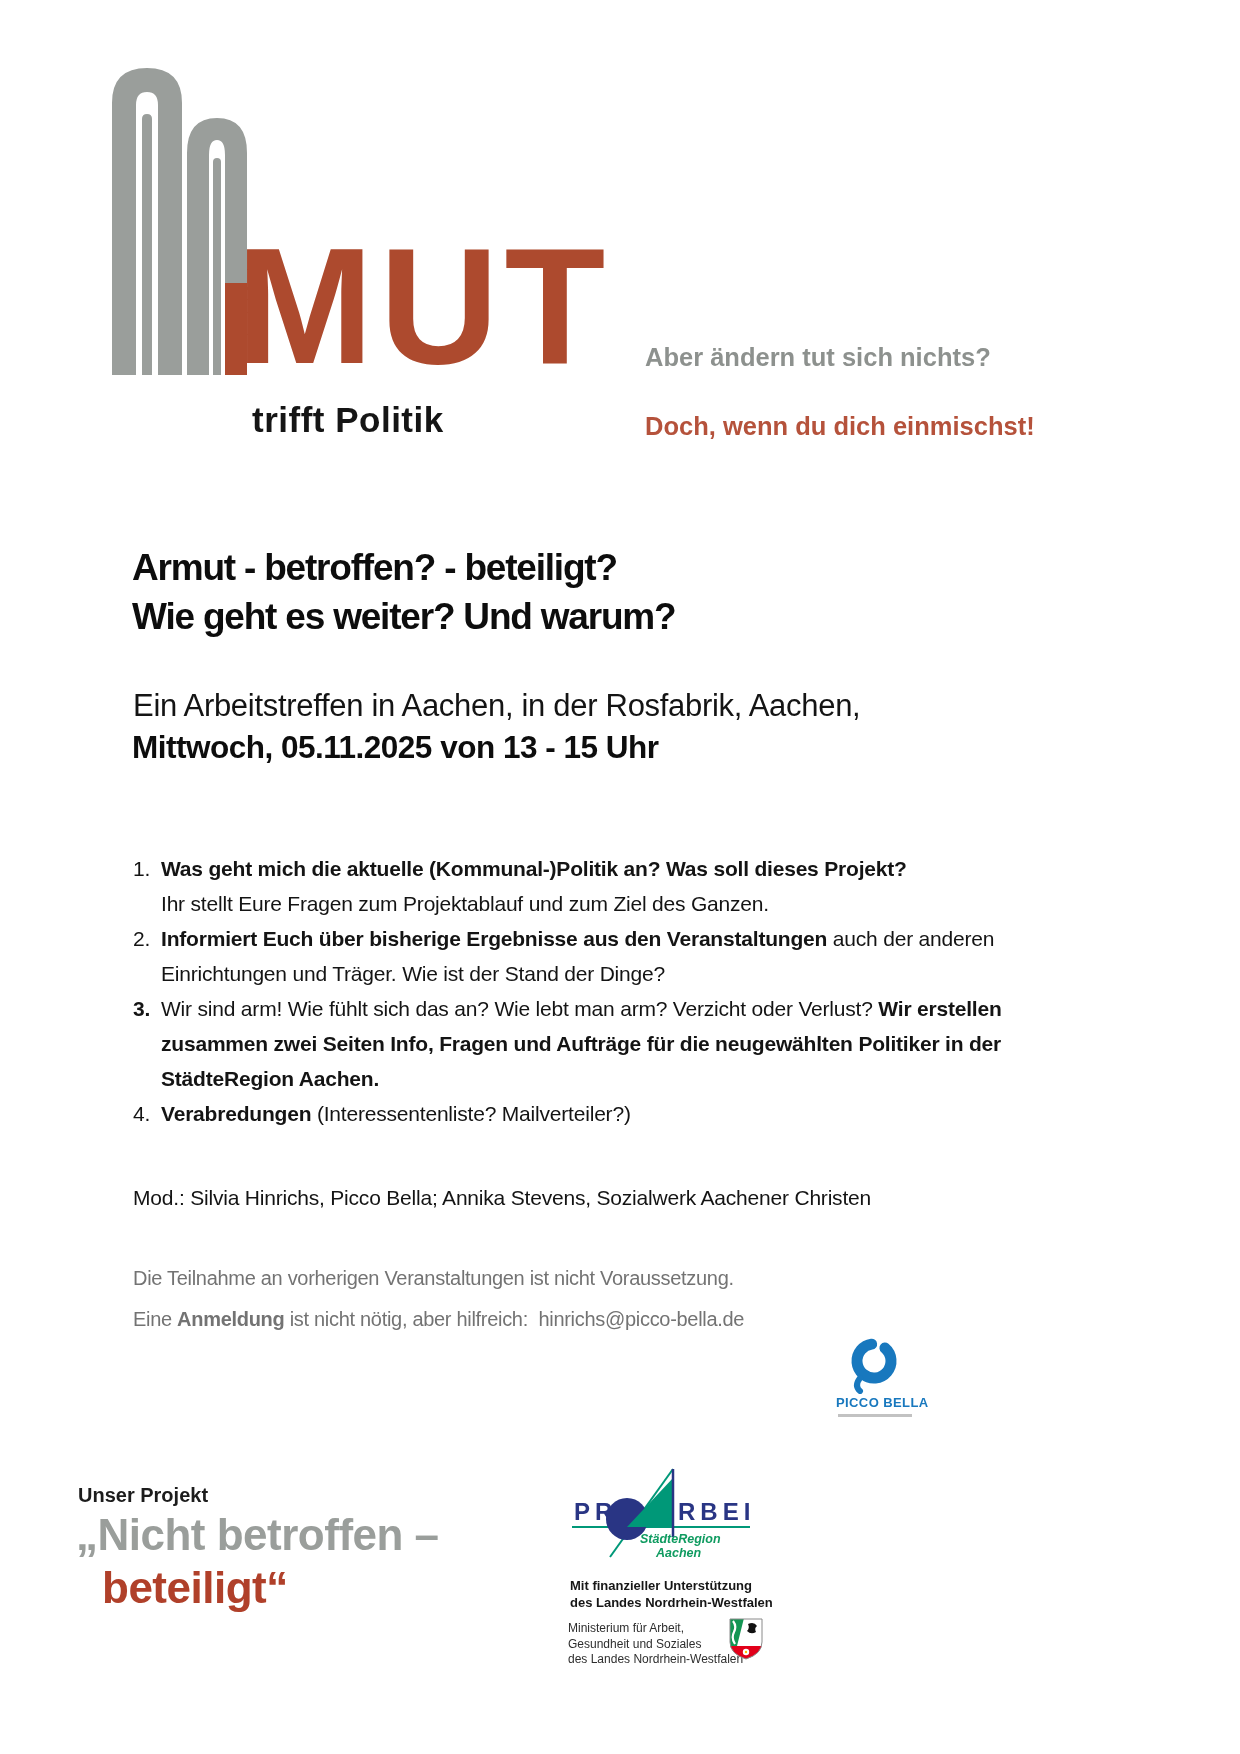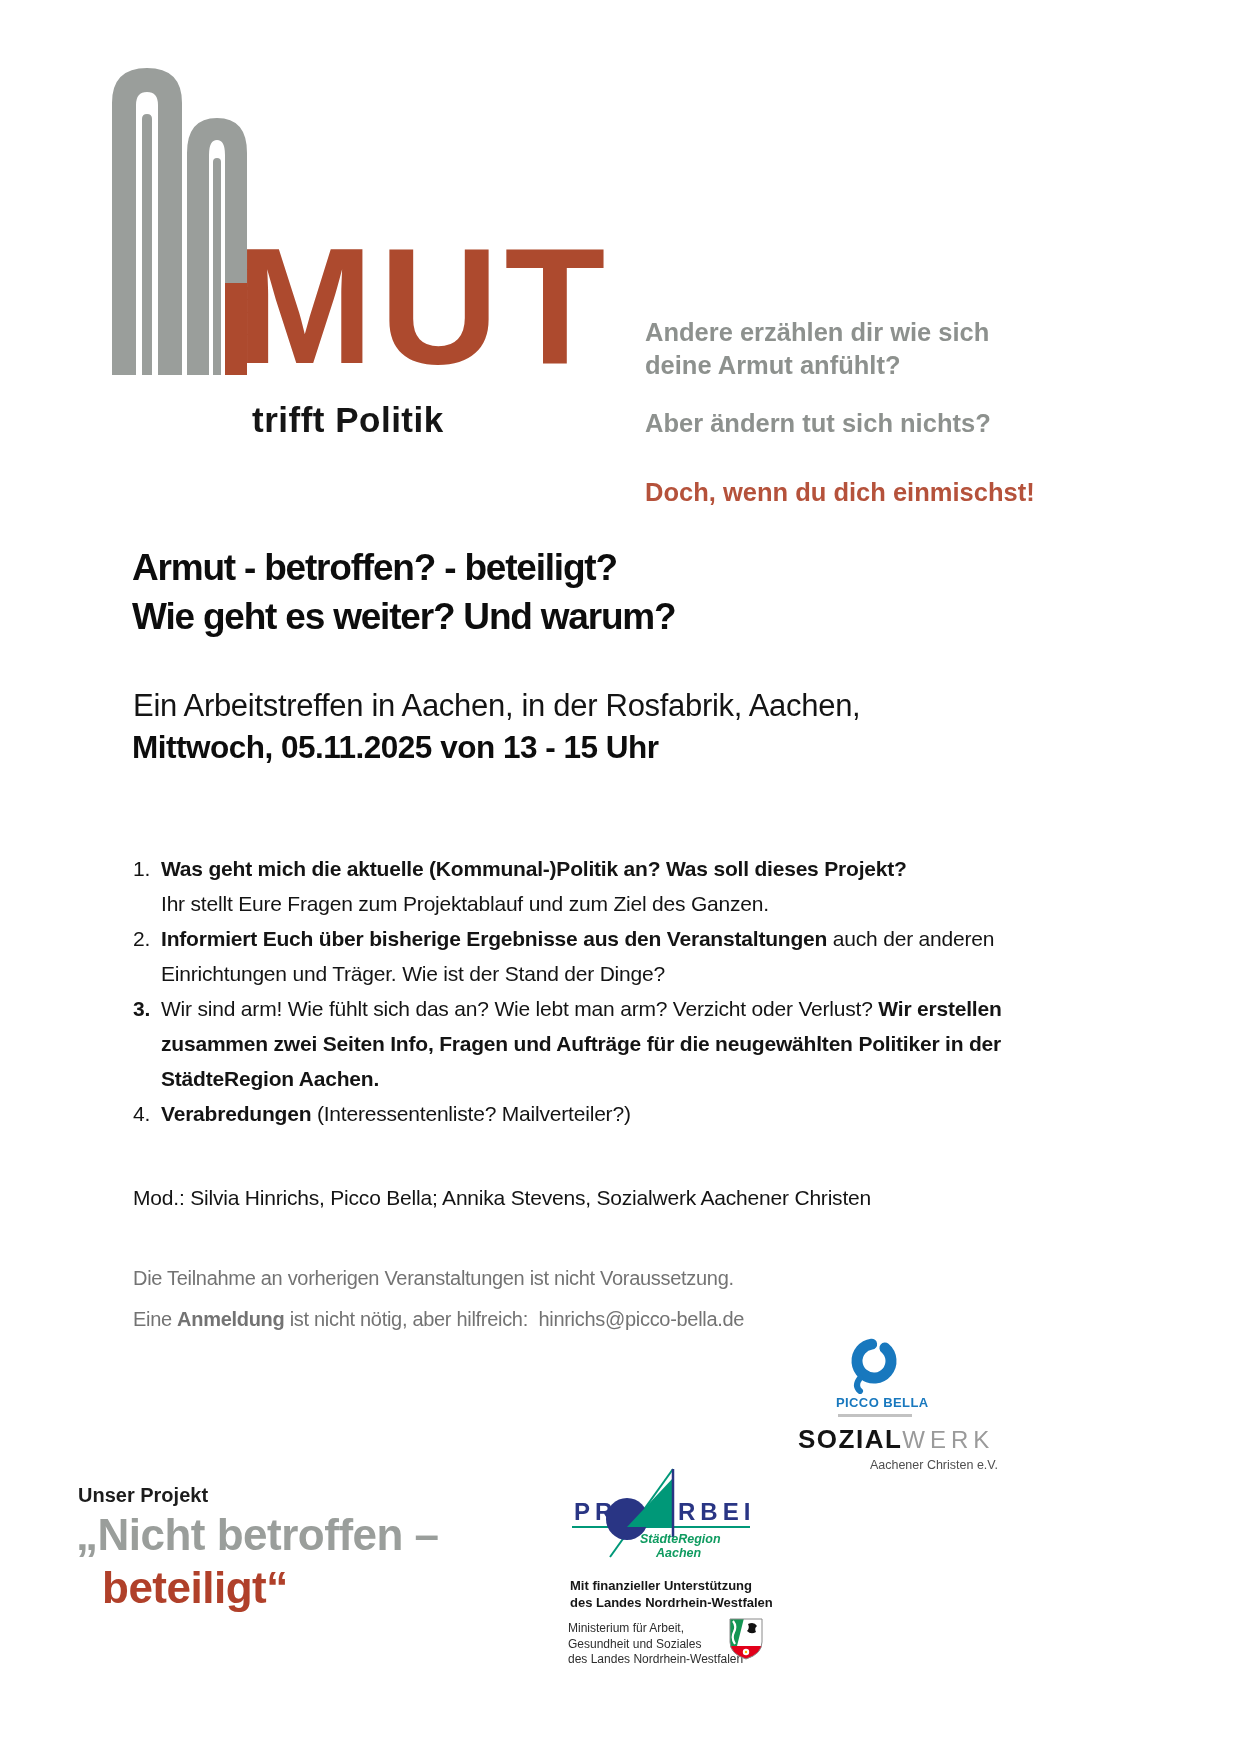--- a/index.html
+++ b/index.html
@@ -80,22 +80,20 @@
 
     <path class="arch" d="M77,313 L77,91 Q77,56 107,56 Q137,56 137,91 L137,313 L115,313 L115,93 Q115,78 107,78 Q99,78 99,93 L99,313 Z"></path>
     <path class="arch" d="M103,313 L103,100 Q103,96 107,96 Q111,96 111,100 L111,313 Z"></path>
 
     <rect class="red-part" x="115" y="221" width="22" height="92"></rect>
   </svg>
   <div class="abs mut-text">MUT</div>
   <div class="abs logo-tagline">trifft Politik</div>
 
   <div class="abs intro">
-    <p><span>Andere erzählen dir wie sich</span><br>
-       <span>deine Armut anfühlt?</span></p>
     <p class="p2">Aber ändern tut sich nichts?</p>
     <p class="p3">Doch, wenn du dich einmischst!</p>
   </div>
 
   <div class="abs headline">
     <div>Armut - betroffen? - beteiligt?</div>
     <div>Wie geht es weiter? Und warum?</div>
   </div>
 
   <div class="abs event-intro">Ein Arbeitstreffen in Aachen, in der Rosfabrik, Aachen,</div>
@@ -174,20 +172,14 @@
     <path d="M1,1 H33 V24 Q33,36 17,41 Q1,36 1,24 Z" fill="none" stroke="#8a8a8a" stroke-width="1"></path>
   </svg>
 
   <svg class="abs picco-icon" viewBox="0 0 56 58">
     <circle cx="28" cy="25" r="17" fill="none" stroke="#1878be" stroke-width="11" stroke-dasharray="92 16" stroke-linecap="round" transform="rotate(-50 28 25)"></circle>
     <path d="M14,42 Q8,50 14,55" stroke="#1878be" stroke-width="6" fill="none" stroke-linecap="round"></path>
   </svg>
   <div class="abs picco-name">PICCO BELLA</div>
   <div class="abs picco-tagline"></div>
 
-  <div class="abs sozialwerk">
-    <div>
-      <span class="soz-black">SOZIAL</span><span class="soz-gray">WERK</span>
-    </div>
-    <div class="soz-sub">Aachener Christen e.V.</div>
-  </div>
 
 </div>
 
 </body></html>

